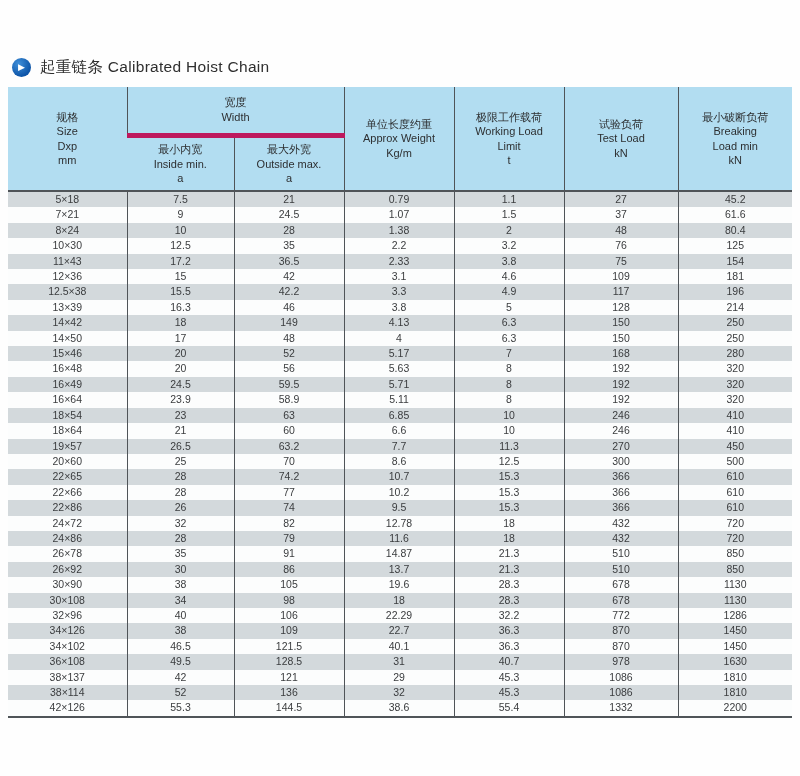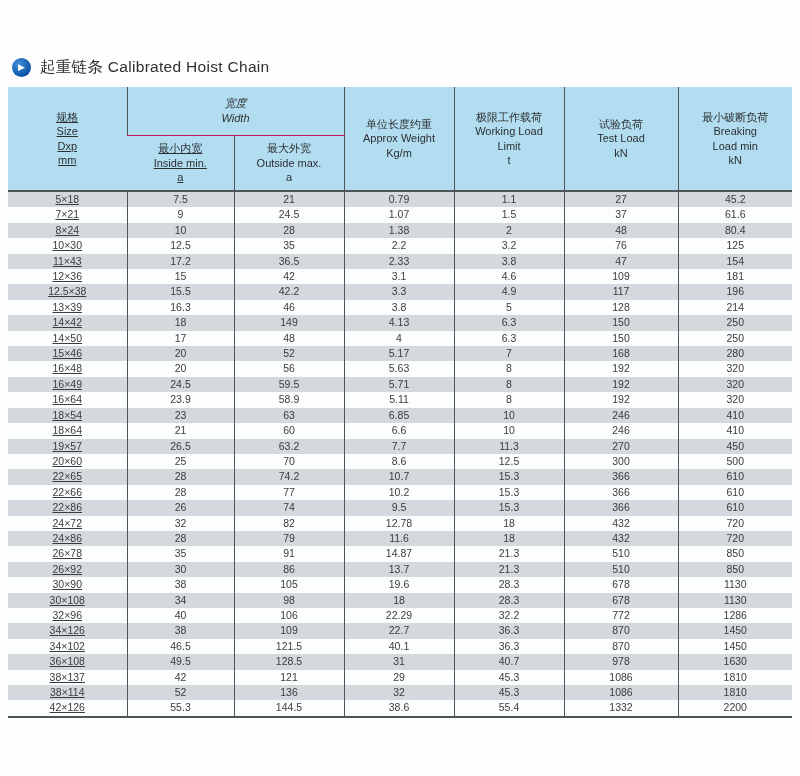--- a/index.html
+++ b/index.html
@@ -48,33 +48,32 @@
     border-bottom: 2px solid #4f5458;
   }
   .chain-table th, .chain-table td {
     border-left: 1px solid #4f5458;
     padding: 0;
     text-align: center;
     vertical-align: middle;
   }
   .chain-table th:first-child, .chain-table td:first-child {
     border-left: none;
-    text-decoration: underline;
   }
   thead th {
     background: #b2ddf1;
     font-weight: normal;
     font-size: 11px;
     line-height: 1.3;
     color: #2d2f31;
     white-space: pre-line;
   }
   thead tr.group-row { height: 48px; }
   thead tr.sub-row { height: 56px; }
-  thead th.group-cell { border-bottom: 1px solid #be185d; font-style: italic; }
+  thead th.group-cell { border-bottom: 5px solid #be185d; }
   thead th[rowspan], thead tr.sub-row th { border-bottom: 2px solid #4f5458; }
   tbody td {
     font-size: 10.5px;
     color: #3a3c3e;
     height: 15.4px;
     line-height: 15.4px;
     white-space: nowrap;
   }
   tbody tr:nth-child(odd)  { background: #d3d9dc; }
   tbody tr:nth-child(even) { background: #fcfdfd; }
@@ -167,21 +166,21 @@
           <td>3.2</td>
           <td>76</td>
           <td>125</td>
         </tr>
         <tr>
           <td>11×43</td>
           <td>17.2</td>
           <td>36.5</td>
           <td>2.33</td>
           <td>3.8</td>
-          <td>47</td>
+          <td>75</td>
           <td>154</td>
         </tr>
         <tr>
           <td>12×36</td>
           <td>15</td>
           <td>42</td>
           <td>3.1</td>
           <td>4.6</td>
           <td>109</td>
           <td>181</td>

